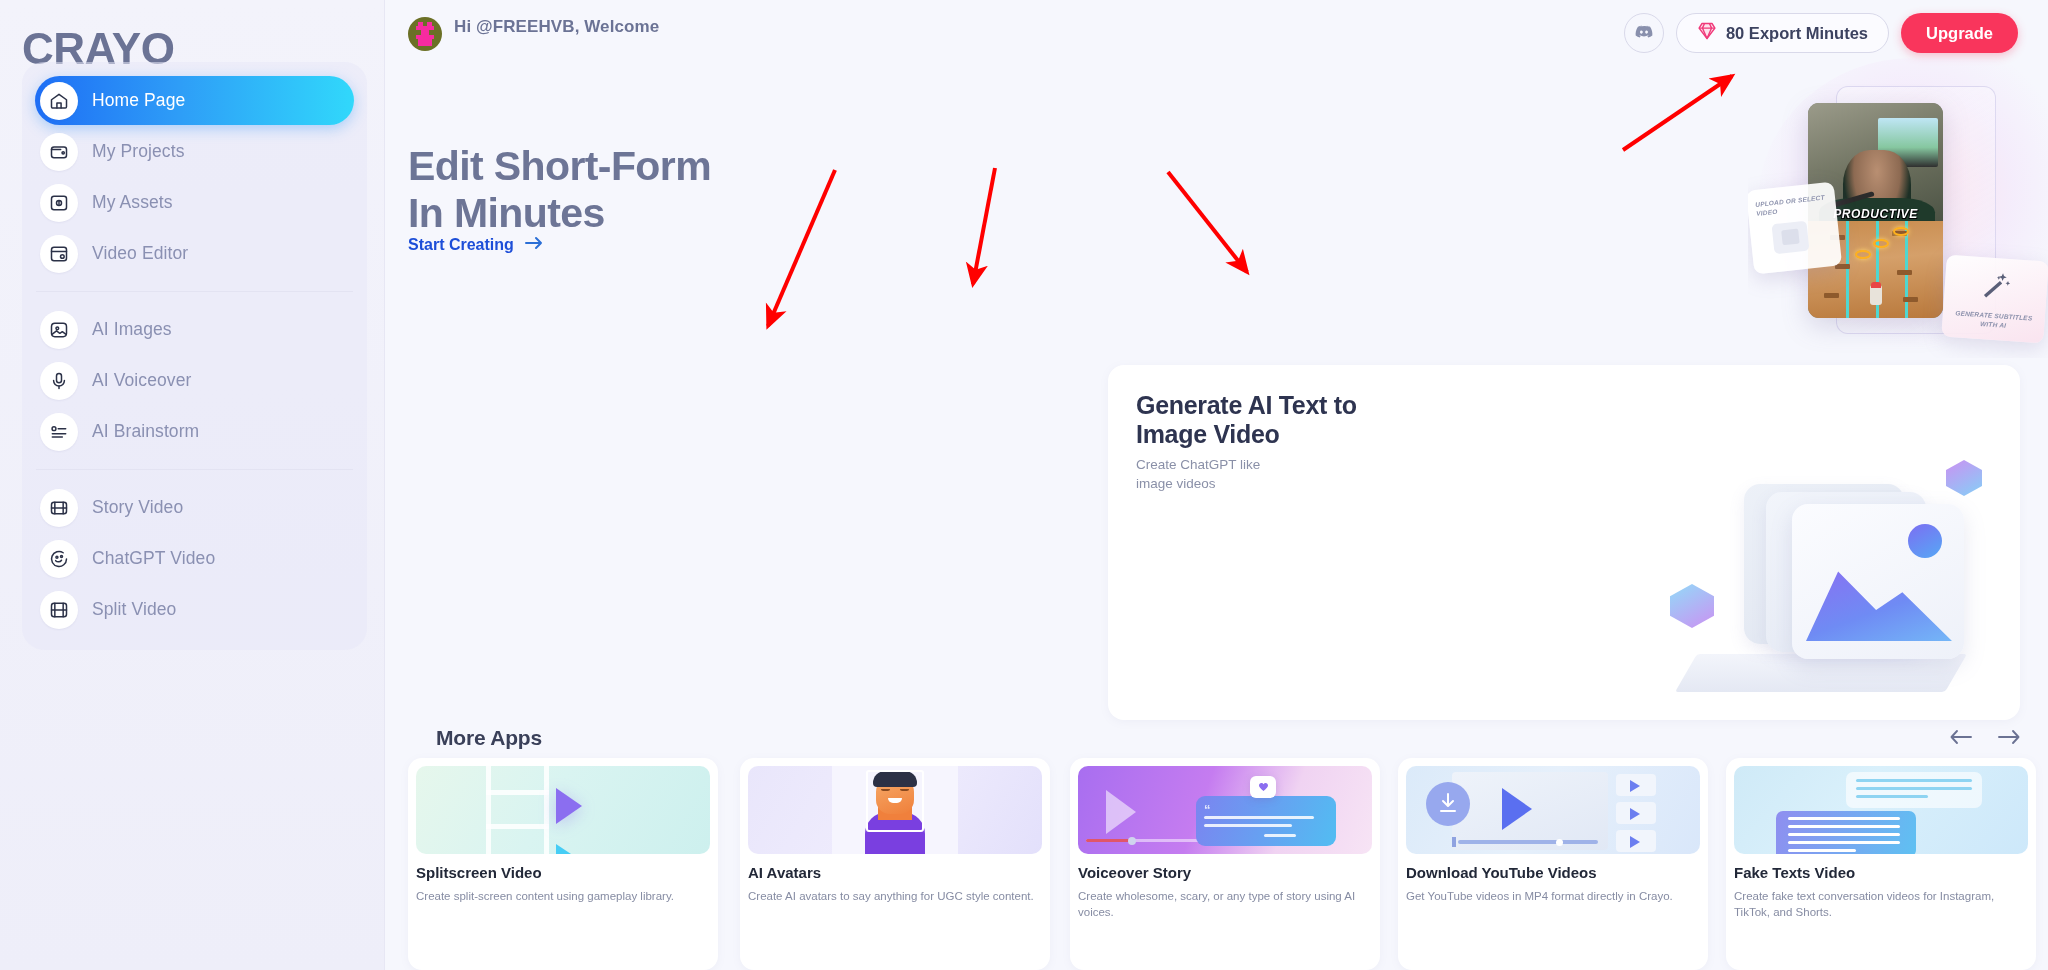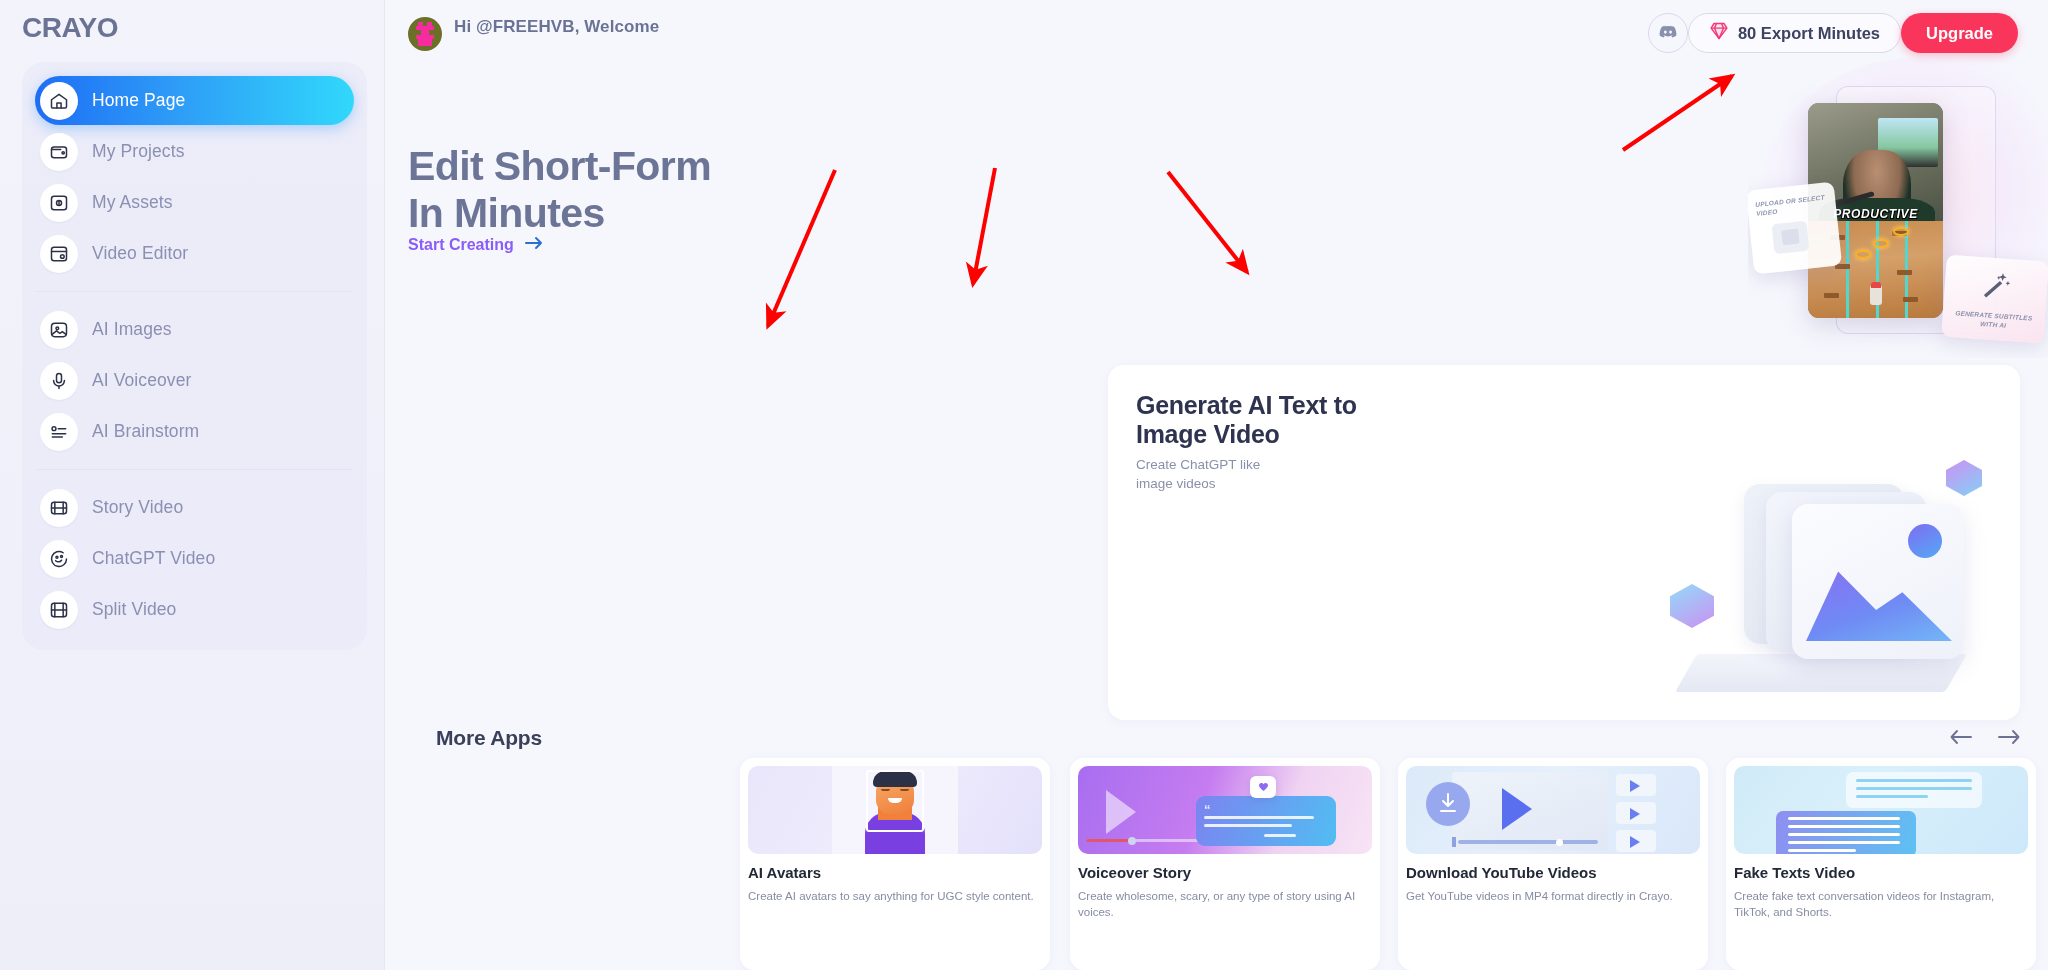--- a/index.html
+++ b/index.html
@@ -12,22 +12,22 @@
   #root { position: relative; width: 2048px; height: 970px; }
 
   
   .sidebar {
     position: absolute; left: 0; top: 0;
     width: 385px; height: 970px;
     background: linear-gradient(180deg, #f3f3fb 0%, #eeeef9 100%);
     border-right: 1px solid #e7e7f4;
   }
   .logo {
-    position: absolute; left: 22px; top: 12px;
-    font-size: 28px; font-weight: 900; letter-spacing: -0.5px;
+    position: absolute; left: 22px; top: 24px;
+    font-size: 44px; font-weight: 900; letter-spacing: -0.5px;
     color: #6b7395;
   }
   .nav-card {
     position: absolute; left: 22px; top: 62px;
     width: 345px;
     background: rgba(231,231,247,0.55);
     border-radius: 22px;
     padding: 12px 0 14px 0;
   }
   .nav-item {
@@ -73,21 +73,21 @@
     overflow: hidden; background: #6b7026;
     position: relative;
   }
   .avatar .px { position: absolute; background: #f72ba0; }
   .greeting {
     margin-left: 12px; font-size: 17px; font-weight: 700;
     color: #6b7395; letter-spacing: .1px;
   }
   .header-right {
     position: absolute; right: 30px; top: 13px;
-    display: flex; align-items: flex-start; 
+    display: flex; align-items: flex-start; gap: 12px;
   }
   .icon-btn {
     width: 40px; height: 40px; border-radius: 50%;
     border: 1.5px solid #d9d9ea; background: transparent;
     display: flex; align-items: center; justify-content: center;
     cursor: pointer;
   }
   .pill {
     height: 40px; border-radius: 22px;
     border: 1.5px solid #d9d9ea; background: #fbfbff;
@@ -109,21 +109,21 @@
     position: absolute; left: 408px; top: 143px;
     font-size: 41px; line-height: 47px; font-weight: 800;
     color: #6d7596; letter-spacing: -.6px;
   }
   .hero-cta {
     position: absolute; left: 408px; top: 236px;
     display: flex; align-items: center; gap: 11px;
     cursor: pointer;
   }
   .hero-cta span {
-    font-size: 16px; font-weight: 700; color: #8b5cf6;
+    font-size: 16px; font-weight: 700; color: #1d4ed8;
   }
 
   .hero-art {
     position: absolute; right: 0; top: 58px;
     width: 300px; height: 300px;
     overflow: hidden;
   }
   .hero-glow {
     position: absolute; right: -20px; top: 0;
     width: 310px; height: 290px; border-radius: 50% 30% 40% 50%;
@@ -540,20 +540,32 @@
           <path d="M21 9H2M7 3 1.5 9 7 15"></path>
         </svg>
     </span>
     <span style="cursor:pointer;">
       <svg width="22" height="18" viewBox="0 0 22 18" fill="none" stroke="#6b7293" stroke-width="1.9" stroke-linecap="round" stroke-linejoin="round">
           <path d="M1 9h19M15 3l5.5 6L15 15"></path>
         </svg>
     </span>
   </div>
 
+  <div class="app-card" style="left:408px;">
+    <div class="app-thumb" style="background:linear-gradient(120deg,#e6f7ec 0%,#d9f4f1 45%,#cdf0ee 100%);">
+      <div style="position:absolute;left:70px;top:0;width:5px;height:100%;background:#fff;opacity:.85;"></div>
+      <div style="position:absolute;left:128px;top:0;width:5px;height:100%;background:#fff;opacity:.85;"></div>
+      <div style="position:absolute;left:70px;top:24px;width:63px;height:5px;background:#fff;opacity:.85;"></div>
+      <div style="position:absolute;left:70px;top:58px;width:63px;height:5px;background:#fff;opacity:.85;"></div>
+      <div style="position:absolute;left:140px;top:22px;width:0;height:0;border-left:26px solid #8b6ef0;border-top:18px solid transparent;border-bottom:18px solid transparent;filter:drop-shadow(0 3px 8px rgba(140,110,240,.35));"></div>
+      <div style="position:absolute;left:140px;top:78px;width:0;height:0;border-left:24px solid #46cdf5;border-top:16px solid transparent;border-bottom:16px solid transparent;"></div>
+    </div>
+    <div class="app-name">Splitscreen Video</div>
+    <div class="app-desc">Create split-screen content using gameplay library.</div>
+  </div>
 
   <div class="app-card" style="left:740px;">
     <div class="app-thumb" style="background:linear-gradient(120deg,#e9e6fb 0%,#efecfd 50%,#e3e0fb 100%);">
       <div style="position:absolute;left:84px;top:0;width:126px;height:100%;background:#f6f5fe;"></div>
       <div style="position:absolute;left:117px;top:46px;width:60px;height:42px;background:#7a3fe0;border-radius:22px 22px 0 0;"></div>
       <div style="position:absolute;left:130px;top:38px;width:34px;height:16px;background:#f0803c;"></div>
       <div style="position:absolute;left:128px;top:10px;width:38px;height:38px;background:linear-gradient(160deg,#f7ab6a,#ef7f3a);border-radius:16px 16px 14px 14px;"></div>
       <div style="position:absolute;left:125px;top:5px;width:44px;height:16px;background:#2c3145;border-radius:12px 12px 4px 4px;"></div>
       <div style="position:absolute;left:133px;top:22px;width:9px;height:3px;border-bottom:2px solid #8a4a20;border-radius:50%;"></div>
       <div style="position:absolute;left:152px;top:22px;width:9px;height:3px;border-bottom:2px solid #8a4a20;border-radius:50%;"></div>

